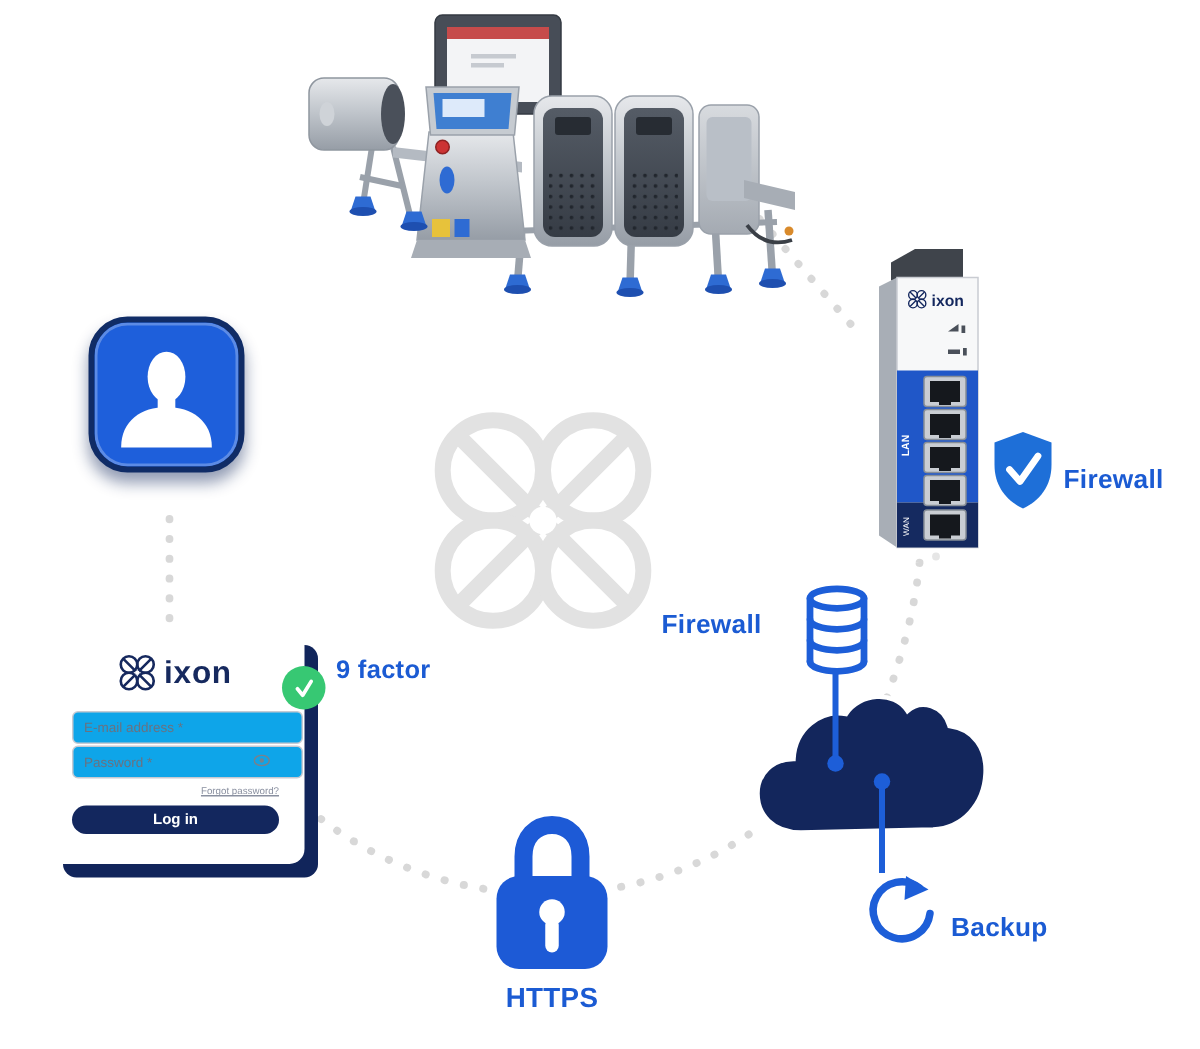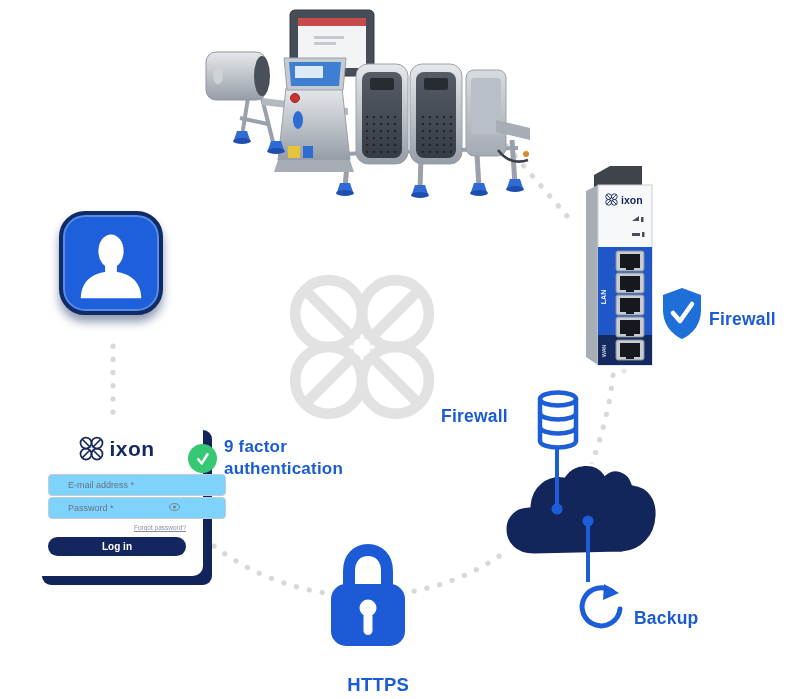--- a/index.html
+++ b/index.html
@@ -10,21 +10,21 @@
   
   .user-icon{left:59px;top:211px;width:96px;height:96px;background:#1e5fdb;border:4px solid #102c66;
     border-radius:26px;box-shadow:0 7px 10px rgba(13,35,88,.45), inset 0 0 0 2px rgba(255,255,255,.28);
     display:flex;align-items:center;justify-content:center;overflow:hidden;}
   
   .login-card{left:31px;top:419px;width:172px;height:157px;background:#fff;border-radius:10px;
     box-shadow:10px 10px 0 -1px #11255b;z-index:2;}
   .card-logo{display:flex;align-items:center;justify-content:center;gap:5px;margin-top:17px;}
   .card-logo span{font-size:21px;font-weight:bold;color:#16295e;letter-spacing:.5px;}
   .fld{display:block;width:138px;margin:0 17px;height:20px;border:1px solid #c6cad2;border-radius:4px;
-    background:#7dd3fc;font-size:9px;color:#394150;padding:0 19px;font-family:inherit;}
+    background:#0ea5e9;font-size:9px;color:#394150;padding:0 7px;font-family:inherit;}
   .fld::placeholder{color:#6a7280;opacity:1;}
   .pw-wrap{position:relative;margin-top:1px;}
   .pw-wrap svg{position:absolute;right:23px;top:6px;}
   .forgot{display:block;text-align:right;margin:5px 17px 0;font-size:6.5px;color:#8a90a0;text-decoration:underline;}
   .login-btn{display:block;width:138px;margin:6px 17px 12px;height:19px;border:none;border-radius:10px;
     background:#13275e;color:#fff;font-size:10px;font-weight:bold;font-family:inherit;cursor:pointer;}
   .check-badge{left:188px;top:444px;width:29px;height:29px;border-radius:50%;background:#37c873;
     display:flex;align-items:center;justify-content:center;z-index:3;}
   .twofactor{left:224px;top:436px;line-height:22px;font-size:17px;z-index:3;}
   .z1{z-index:1;} .z2{z-index:2;} .z3{z-index:3;}
@@ -232,30 +232,29 @@
     <button class="login-btn">Log in</button>
   </div>
 
   <div class="abs check-badge">
     <svg width="17" height="17" viewBox="0 0 24 24">
         <path d="M6,13 l5,6 l8,-13" fill="none" stroke="#ffffff" stroke-width="3.5" stroke-linecap="round" stroke-linejoin="round"></path>
       </svg>
   </div>
   <div class="abs twofactor label-blue">
     <div>9 factor</div>
-    <div>authentication</div>
   </div>
 
   <svg class="abs z2" style="left:327px;top:544px" width="82" height="104" viewBox="0 0 82 104">
     <path d="M22,46 V27 C22,14 30,6 41,6 C52,6 60,14 60,27 V46" fill="none" stroke="#1d5ad6" stroke-width="12"></path>
     <rect x="4" y="40" width="74" height="62" rx="15" fill="#1d5ad6"></rect>
     <circle cx="41" cy="64" r="8.5" fill="#ffffff"></circle>
     <rect x="36.5" y="68" width="9" height="23" rx="4.5" fill="#ffffff"></rect>
   </svg>
-  <div class="abs z3 label-blue" style="left:327px;top:674px;width:82px;text-align:right;font-size:18.5px;">HTTPS</div>
+  <div class="abs z3 label-blue" style="left:327px;top:654px;width:82px;text-align:center;font-size:18.5px;">HTTPS</div>
 
   <div class="abs z3 label-blue" style="left:441px;top:406px;">Firewall</div>
   <svg class="abs z2" style="left:536px;top:390px" width="44" height="62" viewBox="0 0 44 62">
     <g fill="none" stroke="#1d5ed8" stroke-width="4.5" stroke-linecap="round">
       <ellipse cx="22" cy="9" rx="18" ry="6.5"></ellipse>
       <path d="M4,9 V51"></path>
         <path d="M40,9 V51"></path>
       <path d="M4,23 A18,6.5 0 0 0 40,23"></path>
       <path d="M4,37 A18,6.5 0 0 0 40,37"></path>
       <path d="M4,51 A18,6.5 0 0 0 40,51"></path>

